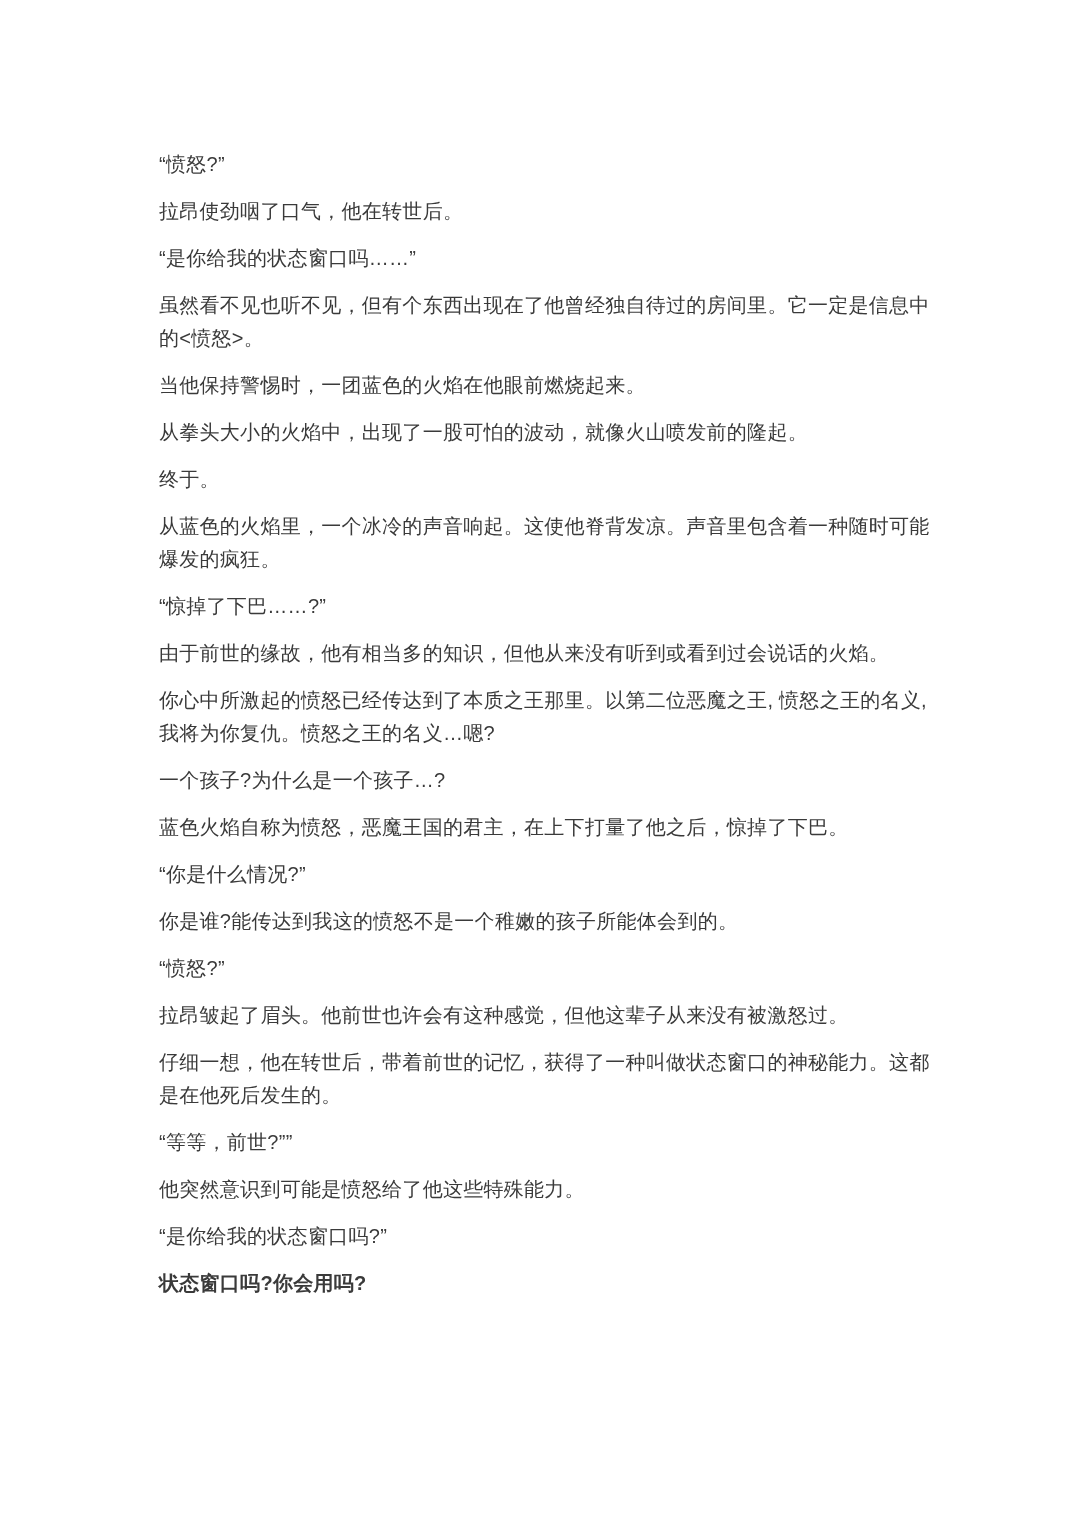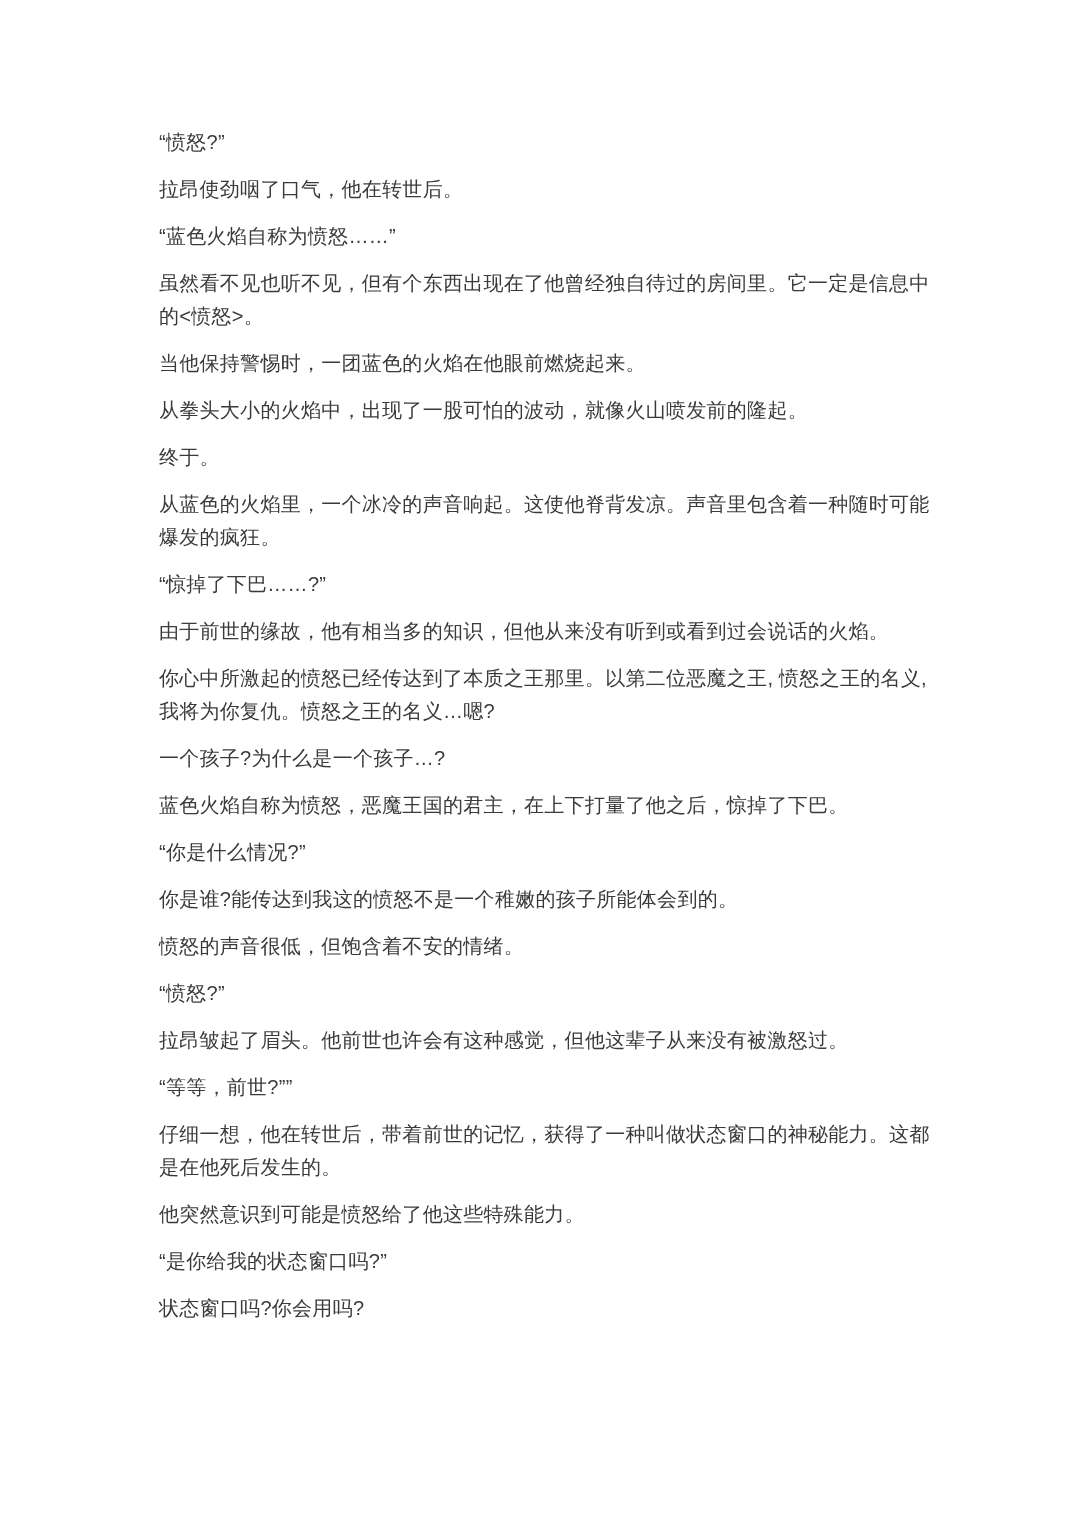--- a/index.html
+++ b/index.html
@@ -10,57 +10,57 @@
   body {
     width: 1074px;
     height: 1519px;
     position: relative;
     font-family: "Liberation Sans", "DejaVu Sans", sans-serif;
     overflow: hidden;
   }
   .page {
     position: absolute;
     left: 159px;
-    top: 126px;
+    top: 148px;
     width: 772px;
   }
   .page p {
     margin: 0 0 14px 0;
     font-size: 20px;
     line-height: 33px;
     letter-spacing: 0.28px;
     color: #3a3a3a;
     font-weight: 400;
     text-align: left;
     word-break: normal;
   }
   .page p:last-child {
     margin-bottom: 0;
+    font-weight: bold;
   }
 </style>
 </head>
 <body>
 
 <div class="page">
   <p>“愤怒?”</p>
   <p>拉昂使劲咽了口气，他在转世后。</p>
-  <p>“蓝色火焰自称为愤怒……”</p>
+  <p>“是你给我的状态窗口吗……”</p>
   <p>虽然看不见也听不见，但有个东西出现在了他曾经独自待过的房间里。它一定是信息中的&lt;愤怒&gt;。</p>
   <p>当他保持警惕时，一团蓝色的火焰在他眼前燃烧起来。</p>
   <p>从拳头大小的火焰中，出现了一股可怕的波动，就像火山喷发前的隆起。</p>
   <p>终于。</p>
   <p>从蓝色的火焰里，一个冰冷的声音响起。这使他脊背发凉。声音里包含着一种随时可能爆发的疯狂。</p>
   <p>“惊掉了下巴……?”</p>
   <p>由于前世的缘故，他有相当多的知识，但他从来没有听到或看到过会说话的火焰。</p>
   <p>你心中所激起的愤怒已经传达到了本质之王那里。以第二位恶魔之王, 愤怒之王的名义, 我将为你复仇。愤怒之王的名义…嗯?</p>
   <p>一个孩子?为什么是一个孩子…?</p>
   <p>蓝色火焰自称为愤怒，恶魔王国的君主，在上下打量了他之后，惊掉了下巴。</p>
   <p>“你是什么情况?”</p>
   <p>你是谁?能传达到我这的愤怒不是一个稚嫩的孩子所能体会到的。</p>
-  <p>愤怒的声音很低，但饱含着不安的情绪。</p>
   <p>“愤怒?”</p>
   <p>拉昂皱起了眉头。他前世也许会有这种感觉，但他这辈子从来没有被激怒过。</p>
+  <p>仔细一想，他在转世后，带着前世的记忆，获得了一种叫做状态窗口的神秘能力。这都是在他死后发生的。</p>
   <p>“等等，前世?””</p>
-  <p>仔细一想，他在转世后，带着前世的记忆，获得了一种叫做状态窗口的神秘能力。这都是在他死后发生的。</p>
   <p>他突然意识到可能是愤怒给了他这些特殊能力。</p>
   <p>“是你给我的状态窗口吗?”</p>
   <p>状态窗口吗?你会用吗?</p>
 </div>
 
 </body></html>

